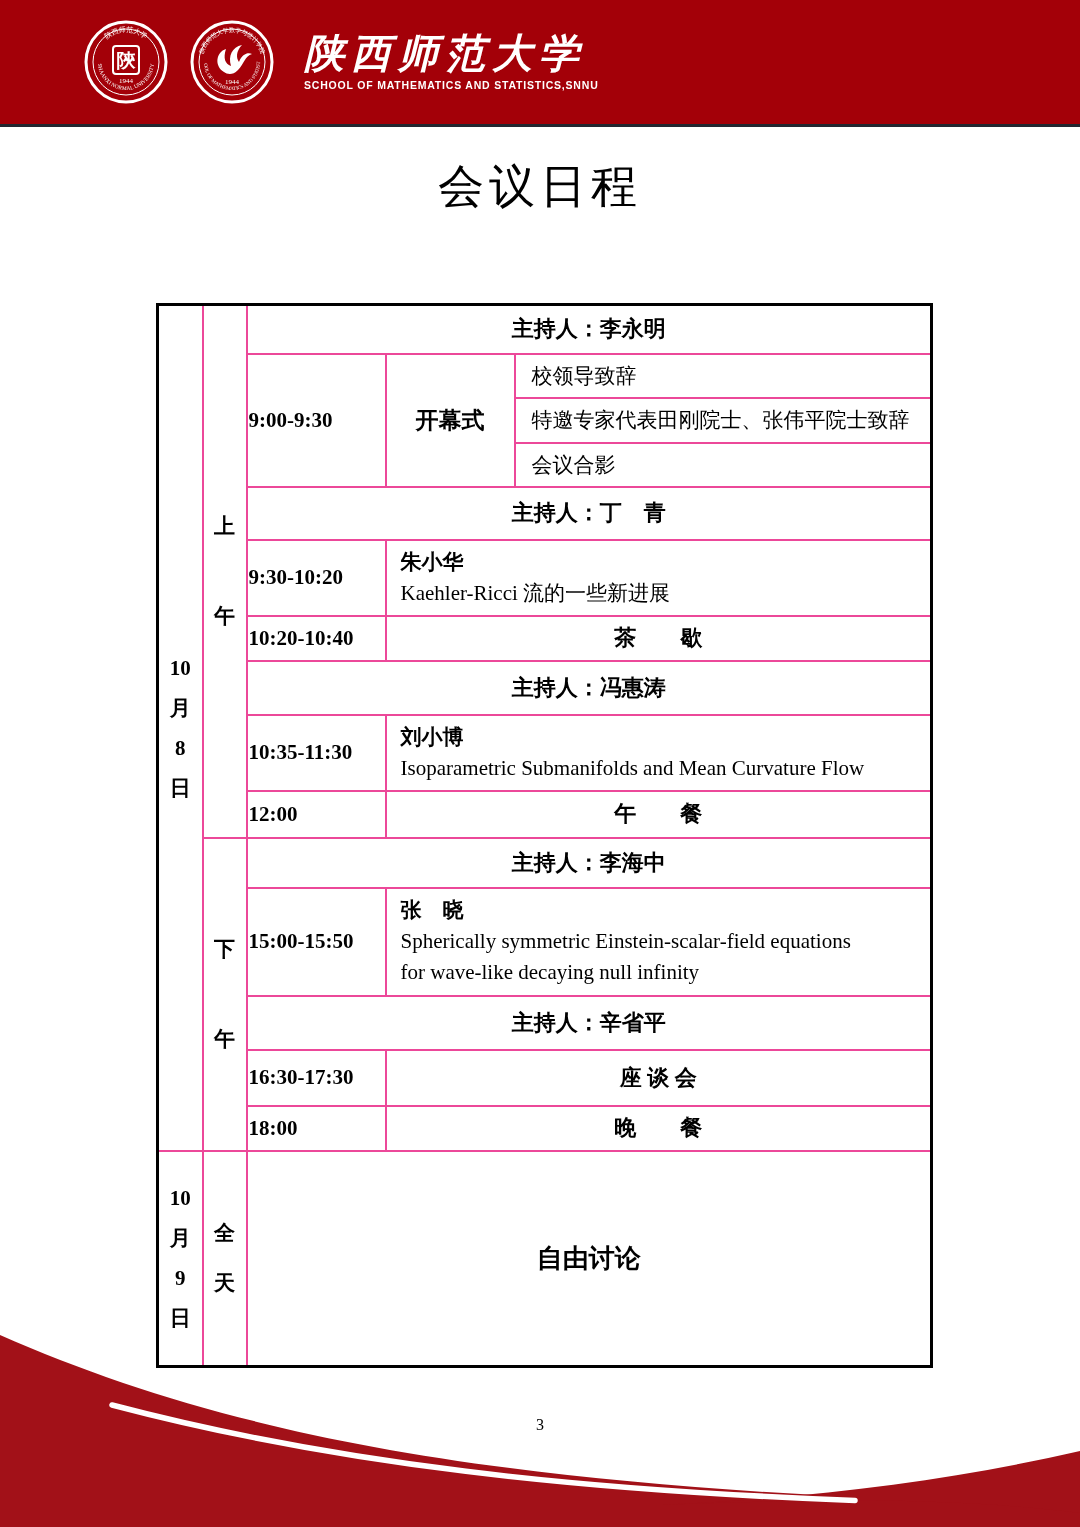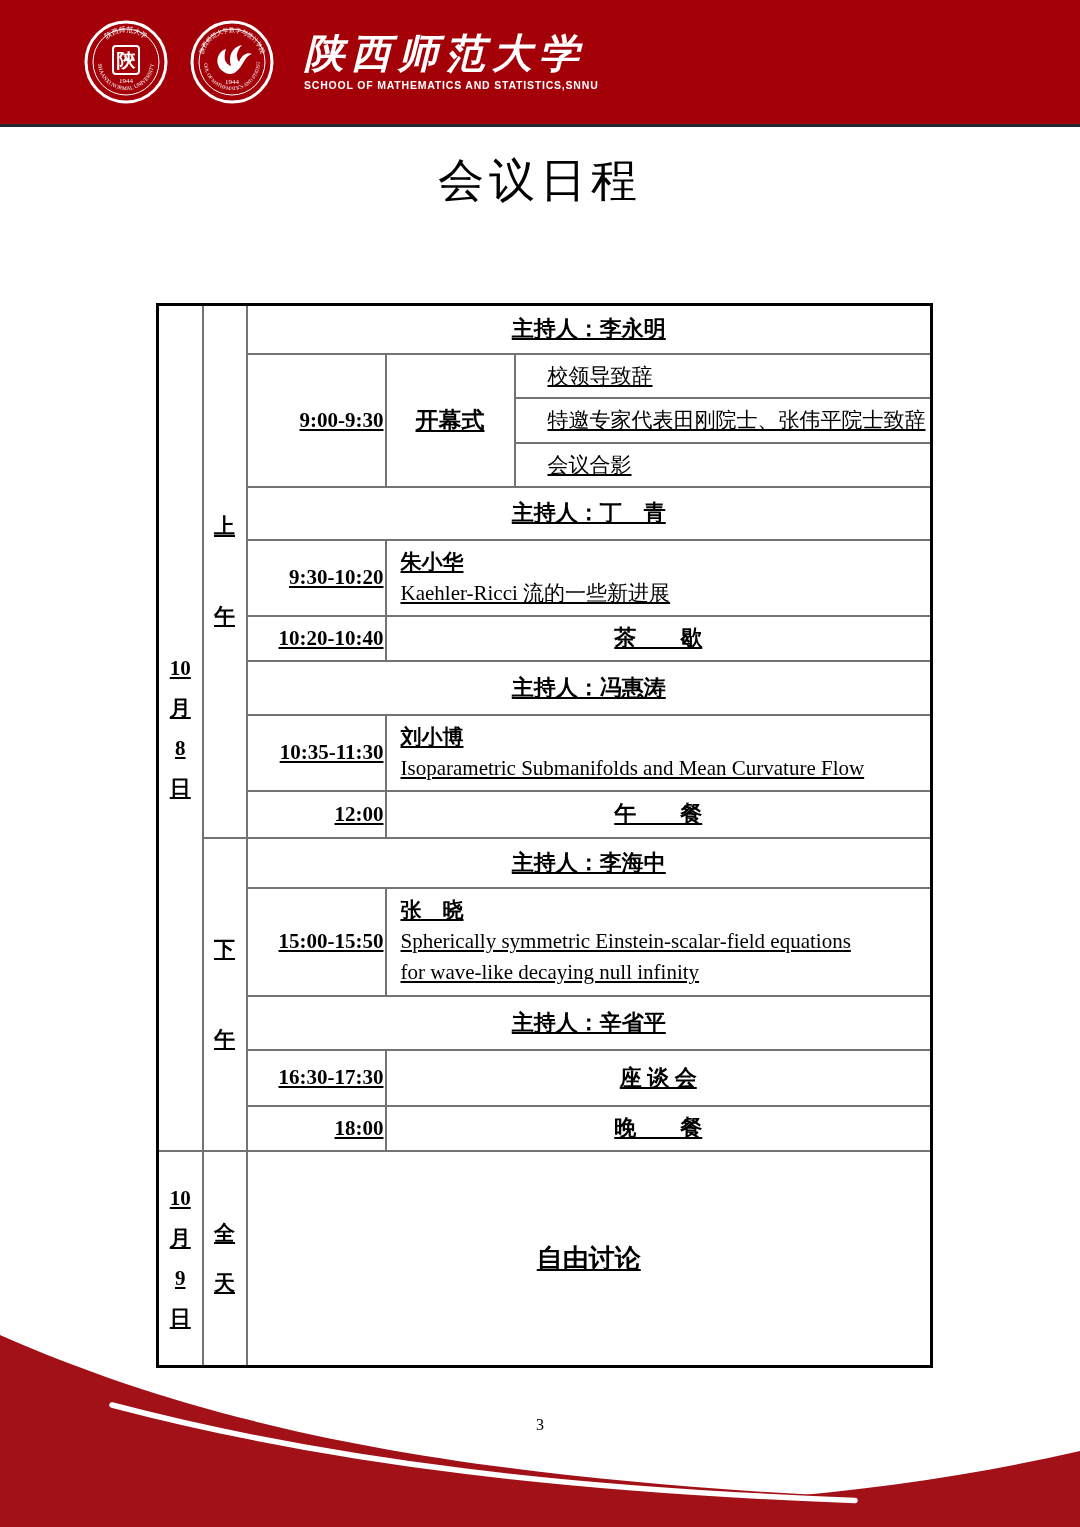--- a/index.html
+++ b/index.html
@@ -12,37 +12,37 @@
         display:flex;align-items:center;padding-left:84px;gap:22px;}
   .seal{flex:0 0 auto;}
   .nameblock{color:#fff;line-height:1;margin-left:8px;}
   .uni-cal{font-size:40px;font-weight:bold;font-style:italic;letter-spacing:7px;margin-bottom:6px;}
   .school-cn{font-family:"Liberation Sans","DejaVu Sans",sans-serif;font-weight:bold;
              font-size:30px;letter-spacing:4px;margin-bottom:5px;}
   .school-en{font-family:"Liberation Sans","DejaVu Sans",sans-serif;font-weight:bold;
              font-size:10.5px;letter-spacing:0.8px;}
 
   
-  .page-title{position:absolute;top:150px;left:0;width:100%;text-align:center;
+  .page-title{position:absolute;top:156px;left:0;width:100%;text-align:center;
               font-size:46px;font-weight:normal;letter-spacing:5px;margin:0;}
 
   
   table{border-collapse:collapse;table-layout:fixed;}
   .tbl-reg{position:absolute;top:243px;left:156px;width:774px;border:3px solid #000;}
   .tbl-reg td{border:3px solid #000;height:41px;font-weight:bold;font-size:22px;}
   .reg-left{width:219px;padding-left:12px;}
   .reg-right{padding-left:14px;}
 
   .tbl-main{position:absolute;top:303px;left:156px;width:774px;border:3px solid #000;}
-  .tbl-main td{border:2px solid #737373;overflow:hidden;text-decoration:underline;}
+  .tbl-main td{border:2px solid #ec4899;overflow:hidden;}
 
   .chair{text-align:center;font-weight:bold;font-size:22px;}
-  .time {text-align:right;font-weight:bold;font-size:21px;}
+  .time {text-align:left;font-weight:bold;font-size:21px;}
   .opening{text-align:center;font-weight:bold;font-size:23px;}
-  .item{padding-left:32px;font-size:21px;}
+  .item{padding-left:16px;font-size:21px;}
   .meal{text-align:center;font-weight:bold;font-size:22px;margin-top:16px;}
   .talk{padding:6px 10px 6px 14px;font-size:21px;line-height:31px;}
   .speaker{font-weight:bold;}
   .free{text-align:center;font-weight:bold;font-size:26px;}
 
   .vcell{vertical-align:middle;text-align:center;}
   .vstack{display:flex;flex-direction:column;align-items:center;justify-content:center;
           font-weight:bold;font-size:21px;}
   .date-stack{gap:16px;line-height:24px;}
   .period-wide{gap:66px;line-height:24px;}

